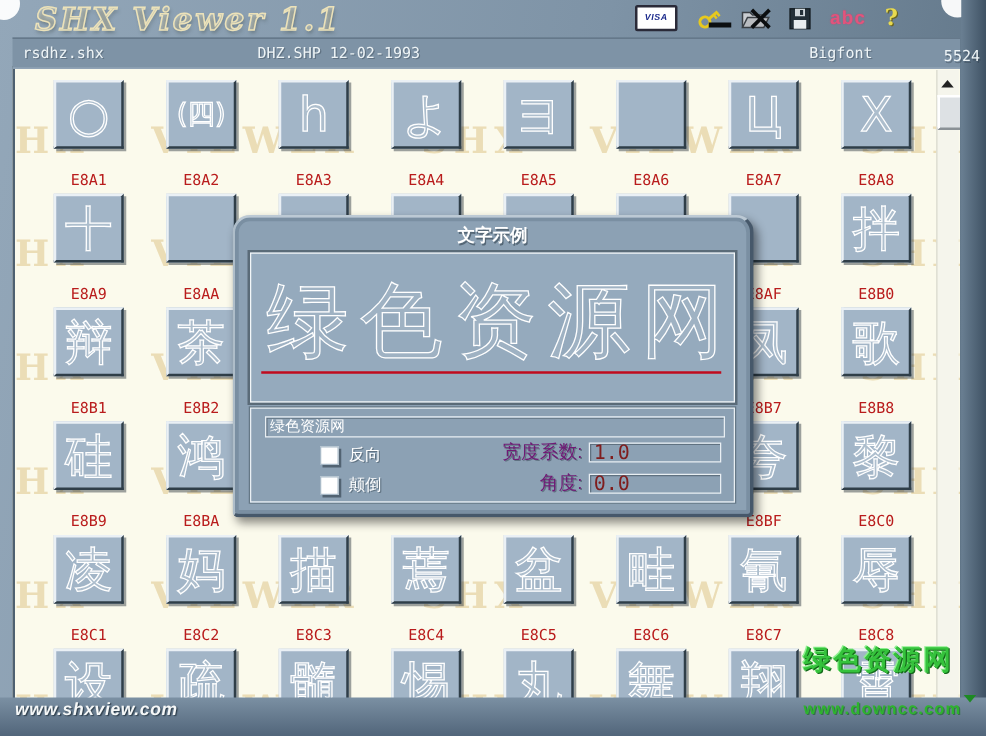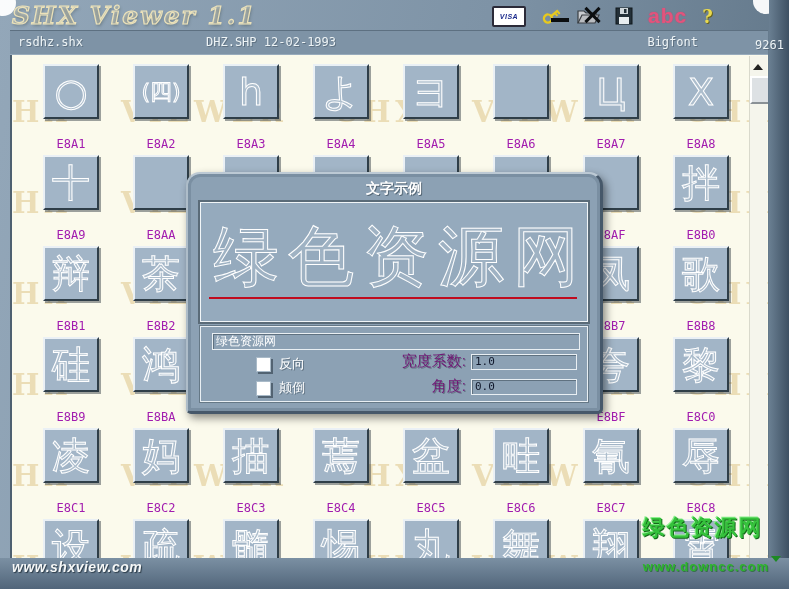--- a/index.html
+++ b/index.html
@@ -10,31 +10,31 @@
   .edge-right{position:absolute;top:0;right:0;width:20px;height:589px;
     background:linear-gradient(90deg,#6a7f92,#3e5163);z-index:1;}
   .edge-bottom{position:absolute;left:0;bottom:0;width:789px;height:6px;
     background:linear-gradient(180deg,#5b7084,#394d5f);z-index:2;}
   
   .corner{position:absolute;width:26px;height:26px;background:#fff;border-radius:50%;
     opacity:.95;z-index:0;}
   .corner.tl{left:-10px;top:-10px;}
   .corner.tr{right:10px;top:-12px;}
   
-  .titlebar{position:absolute;left:0;top:0;width:625px;height:30px;z-index:3;}
+  .titlebar{position:absolute;left:16px;top:0;width:625px;height:30px;z-index:3;}
   .app-title{position:absolute;left:12px;top:1px;font-family:"DejaVu Serif",serif;
     font-style:italic;font-weight:bold;font-size:25px;letter-spacing:2px;
     color:rgba(238,229,193,0.30);-webkit-text-stroke:1.2px #ece2b9;
     text-shadow:1px 2px 3px rgba(50,60,55,.35);}
   .tools{position:absolute;left:492px;top:4px;display:flex;align-items:center;gap:15px;}
   .tool{display:flex;align-items:center;justify-content:center;cursor:default;}
   .visa-box{width:30px;height:17px;background:#fff;border:2px solid #2a2a38;border-radius:2px;
     display:flex;align-items:center;justify-content:center;}
   .visa-box span{font-size:7px;font-weight:bold;font-style:italic;color:#1b2a8c;letter-spacing:.5px;}
-  .abc-label{font-size:21px;font-weight:bold;color:#e0557d;letter-spacing:1px;
+  .abc-label{font-size:15px;font-weight:bold;color:#e0557d;letter-spacing:1px;
     text-shadow:0 0 1px #c4406a;}
   .help-label{font-size:18px;font-weight:bold;color:#e9da4e;font-family:"DejaVu Serif",serif;
     text-shadow:1px 1px 0 #6a6420;}
   .winctl{position:absolute;right:22px;top:4px;display:flex;align-items:center;gap:12px;z-index:4;}
   .min-btn{width:18px;height:22px;position:relative;}
   .min-btn::after{content:"";position:absolute;left:0;bottom:4px;width:18px;height:4px;background:#0b0e10;}
   .close-btn{width:22px;height:22px;position:relative;}
   .close-btn::before,.close-btn::after{content:"";position:absolute;left:10px;top:1px;width:3px;height:20px;background:#0b0e10;}
   .close-btn::before{transform:rotate(45deg);}
   .close-btn::after{transform:rotate(-45deg);}
@@ -59,21 +59,21 @@
     grid-auto-rows:91px;z-index:1;}
   .cell{display:flex;flex-direction:column;align-items:center;padding-top:4px;}
   .gbtn{width:52px;height:52px;background:#a2b5c7;position:relative;
     border-top:2px solid #eaf0f5;border-left:2px solid #eaf0f5;
     border-right:2px solid #2f3e48;border-bottom:2px solid #2f3e48;
     box-shadow:2px 2px 0 rgba(40,50,60,.45);
     display:flex;align-items:center;justify-content:center;cursor:pointer;}
   .glyph{font-size:38px;line-height:1;color:rgba(255,255,255,0.12);
     -webkit-text-stroke:1px #ffffff;font-family:"DejaVu Sans",sans-serif;}
   .glyph.small{font-size:22px;}
-  .code{margin-top:18px;font-family:"DejaVu Sans Mono",monospace;font-size:12px;color:#a21caf;}
+  .code{margin-top:18px;font-family:"DejaVu Sans Mono",monospace;font-size:12px;color:#b91c1c;}
   
   .scrollbar{position:absolute;top:1px;right:1px;width:17px;height:514px;background:#f5f5ec;
     border-left:1px solid #d9d9cc;z-index:2;}
   .sb-arrow{position:absolute;top:8px;left:3px;width:0;height:0;
     border-left:5px solid transparent;border-right:5px solid transparent;
     border-bottom:6px solid #222;cursor:pointer;}
   .sb-thumb{position:absolute;top:20px;left:0px;width:16px;height:24px;background:#dde1e4;
     border-top:2px solid #fff;border-left:2px solid #fff;
     border-right:2px solid #8a9196;border-bottom:2px solid #8a9196;cursor:pointer;}
   
@@ -100,21 +100,21 @@
   .cb-row.r2{top:52px;}
   .cb-box{width:13px;height:13px;background:#fff;border:1px solid #a9bac8;
     box-shadow:2px 2px 0 rgba(35,50,60,.55);cursor:pointer;}
   .cb-label{font-size:13px;color:#fff;text-shadow:1px 1px 0 rgba(30,45,55,.4);}
   .field{position:absolute;display:flex;align-items:center;}
   .field.width{top:25px;right:10px;}
   .field.angle{top:50px;right:10px;}
   .f-label{font-size:15px;color:#701a75;text-shadow:1px 1px 0 rgba(30,45,55,.4);margin-right:5px;
     display:inline-block;text-align:left;}
   .f-input{width:98px;height:14px;background:#8ca1b4;border:1px solid #e9eff3;
-    box-shadow:inset 1px 1px 0 #5f7180;color:#0f172a;font-size:11px;padding:0 3px;
+    box-shadow:inset 1px 1px 0 #5f7180;color:#7f1d1d;font-size:16px;padding:0 3px;
     font-family:"DejaVu Sans Mono",monospace;}
   
   .bottombar{position:absolute;left:0;bottom:0;width:789px;height:31px;z-index:3;
     background:linear-gradient(180deg,#7b90a3,#51657a);}
   .site-url{position:absolute;left:12px;top:1px;font-size:14px;font-weight:bold;font-style:italic;
     color:#f5f7f7;text-shadow:1px 1px 1px #2c3c49;letter-spacing:.5px;}
   
   .green-mark{position:absolute;right:20px;bottom:15px;z-index:8;text-align:left;line-height:1.1;}
   .gm-1{font-size:22px;font-weight:bold;color:#35c23c;letter-spacing:2px;
     text-shadow:1px 1px 0 #14691a,-1px -1px 0 #8df08f;}
@@ -176,21 +176,21 @@
       <div class="min-btn"></div>
       <div class="close-btn"></div>
     </div>
   </div>
 
   <div class="statusbar">
     <span class="st-file">rsdhz.shx</span>
     <span class="st-info">DHZ.SHP 12-02-1993</span>
     <span class="st-bigfont">Bigfont</span>
   </div>
-  <span class="st-count">9261</span>
+  <span class="st-count">5524</span>
 
   <div class="client">
     <div id="watermarks">
         <div class="wm-row" style="top: 40px;">SHX VIEWER   SHX VIEWER   SHX VIEWER   SHX VIEWER   SHX VIEWER</div>
         <div class="wm-row" style="top: 131px;">SHX VIEWER   SHX VIEWER   SHX VIEWER   SHX VIEWER   SHX VIEWER</div>
         <div class="wm-row" style="top: 222px;">SHX VIEWER   SHX VIEWER   SHX VIEWER   SHX VIEWER   SHX VIEWER</div>
         <div class="wm-row" style="top: 313px;">SHX VIEWER   SHX VIEWER   SHX VIEWER   SHX VIEWER   SHX VIEWER</div>
         <div class="wm-row" style="top: 404px;">SHX VIEWER   SHX VIEWER   SHX VIEWER   SHX VIEWER   SHX VIEWER</div>
         <div class="wm-row" style="top: 495px;">SHX VIEWER   SHX VIEWER   SHX VIEWER   SHX VIEWER   SHX VIEWER</div>
       </div>

